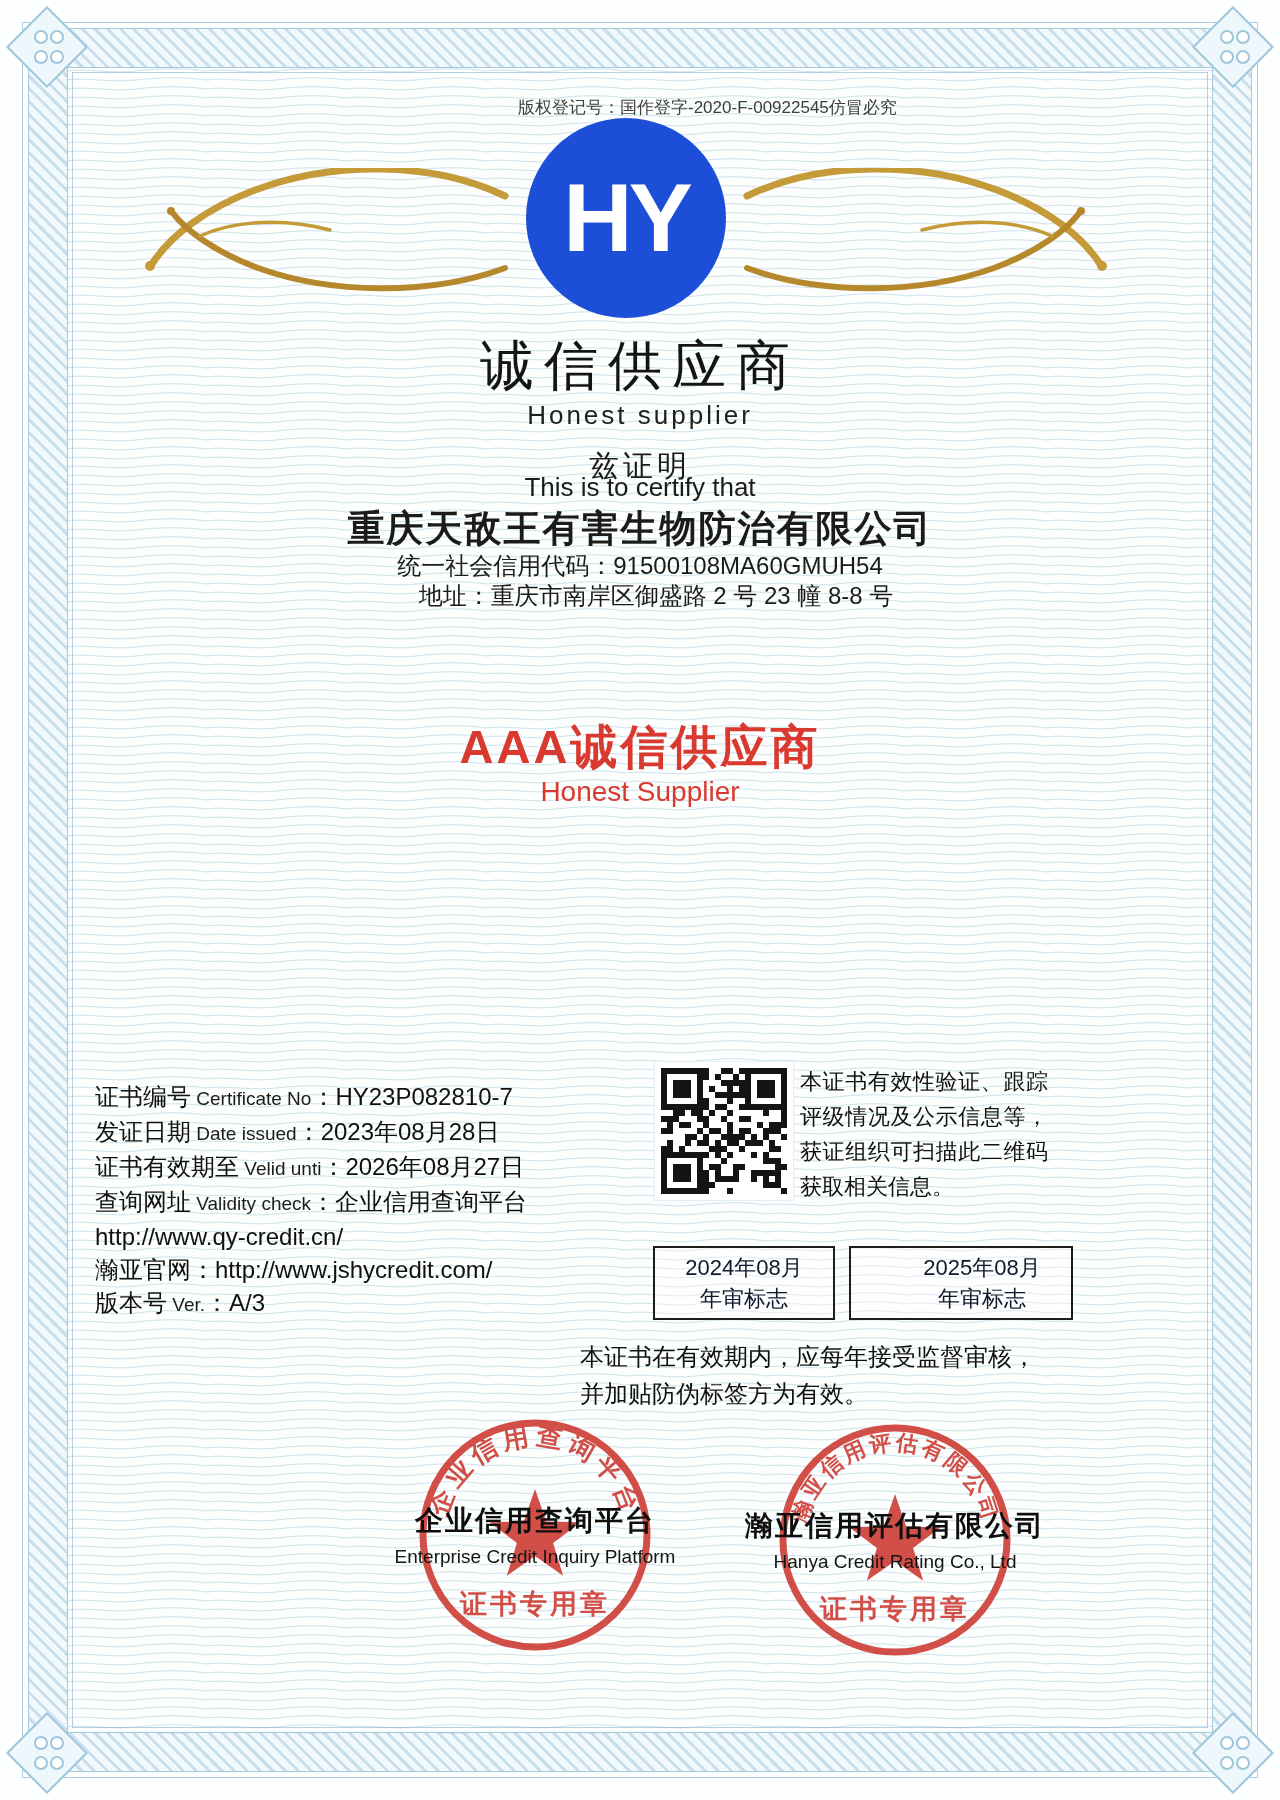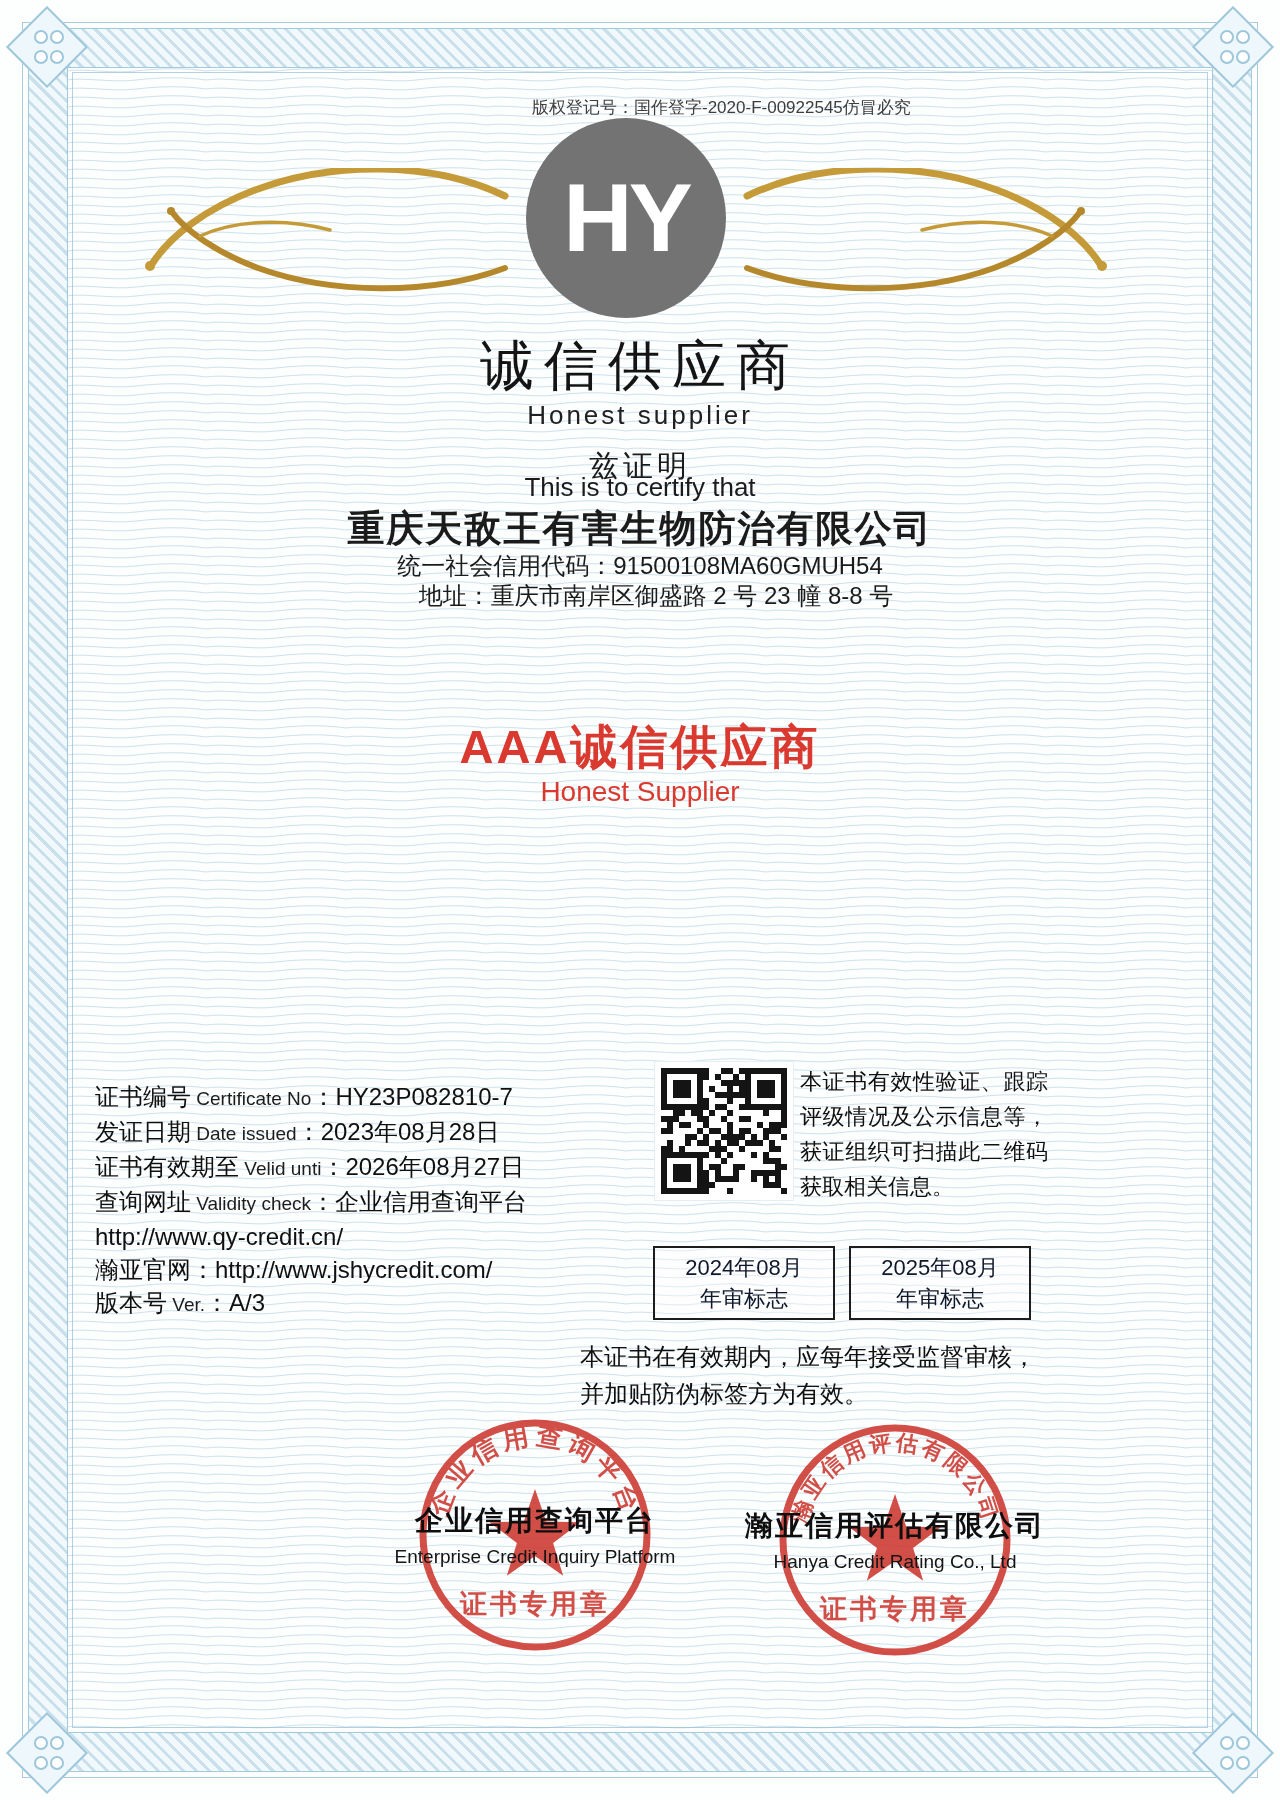--- a/index.html
+++ b/index.html
@@ -18,23 +18,23 @@
   .corner{position:absolute;width:54px;height:54px;background:#eef7fb;border:2px solid #9dc6db;transform:rotate(45deg);
           display:flex;align-items:center;justify-content:center;}
   .corner .dots{display:grid;grid-template-columns:10px 10px;grid-gap:6px;transform:rotate(-45deg);}
   .corner .dots span{width:10px;height:10px;border-radius:50%;border:2px solid #9dc6db;background:#fff;}
   .c-tl{left:18px;top:18px;} .c-tr{right:18px;top:18px;} .c-bl{left:18px;bottom:18px;} .c-br{right:18px;bottom:18px;}
 
   
   .waves{position:absolute;inset:66px;z-index:0;}
 
   
-  .copyright{position:absolute;top:96px;left:532px;font-size:17px;color:#3d3d3d;white-space:nowrap;z-index:3;}
+  .copyright{position:absolute;top:96px;left:518px;font-size:17px;color:#3d3d3d;white-space:nowrap;z-index:3;}
   .logo{position:absolute;left:526px;top:118px;width:200px;height:200px;border-radius:50%;
-        background:#737373;display:flex;align-items:center;justify-content:center;z-index:3;}
+        background:#1d4ed8;display:flex;align-items:center;justify-content:center;z-index:3;}
   .logo-text{color:#ffffff;font-size:96px;font-weight:bold;letter-spacing:-4px;font-family:"Liberation Sans","DejaVu Sans",sans-serif;}
   .flourish{position:absolute;left:0;top:168px;width:1280px;height:140px;z-index:2;}
 
   .center{position:absolute;left:0;width:100%;text-align:center;z-index:3;}
   .title-zh{top:330px;font-size:54px;letter-spacing:10px;font-weight:500;color:#141414;}
   .title-en{top:400px;font-size:26px;letter-spacing:3px;color:#202020;}
   .certify-zh{top:446px;font-size:30px;letter-spacing:4px;}
   .certify-en{top:472px;font-size:26px;}
   .company{top:504px;font-size:37px;font-weight:bold;letter-spacing:2px;}
   .code{top:550px;font-size:24px;font-weight:500;}
@@ -52,21 +52,21 @@
   
   .qr{position:absolute;left:655px;top:1062px;width:126px;height:126px;padding:6px;background:#ffffff;
       display:flex;flex-wrap:wrap;align-content:flex-start;z-index:3;outline:1px solid #e5eef2;}
   .qm{width:6px;height:6px;background:#ffffff;} .qm.d{background:#141414;}
   .qr-note{position:absolute;left:800px;top:1064px;width:248px;font-size:22px;line-height:35px;
            text-align:justify;color:#101010;z-index:3;}
 
   .rbox{position:absolute;top:1246px;width:178px;height:70px;border:2px solid #1d1d1d;background:rgba(255,255,255,.35);
         display:flex;flex-direction:column;align-items:center;justify-content:center;z-index:3;}
   .rbox div{font-size:22px;line-height:31px;color:#0f172a;}
-  .rbox1{left:653px;} .rbox2{left:849px;}
+  .rbox1{left:653px;} .rbox2{left:849px;padding-left:42px;}
 
   .supervision{position:absolute;right:244px;top:1338px;text-align:left;font-size:24px;line-height:37px;color:#101010;z-index:3;}
 
   
   .stamp{position:absolute;width:240px;height:240px;z-index:2;opacity:.88;}
   .stamp-left{left:415px;top:1415px;}
   .stamp-right{left:775px;top:1420px;}
   .org{position:absolute;width:380px;text-align:center;z-index:4;}
   .org-zh{font-size:28px;font-weight:bold;letter-spacing:2px;color:#0e0e0e;}
   .org-en{font-size:19px;color:#141414;margin-top:6px;}

